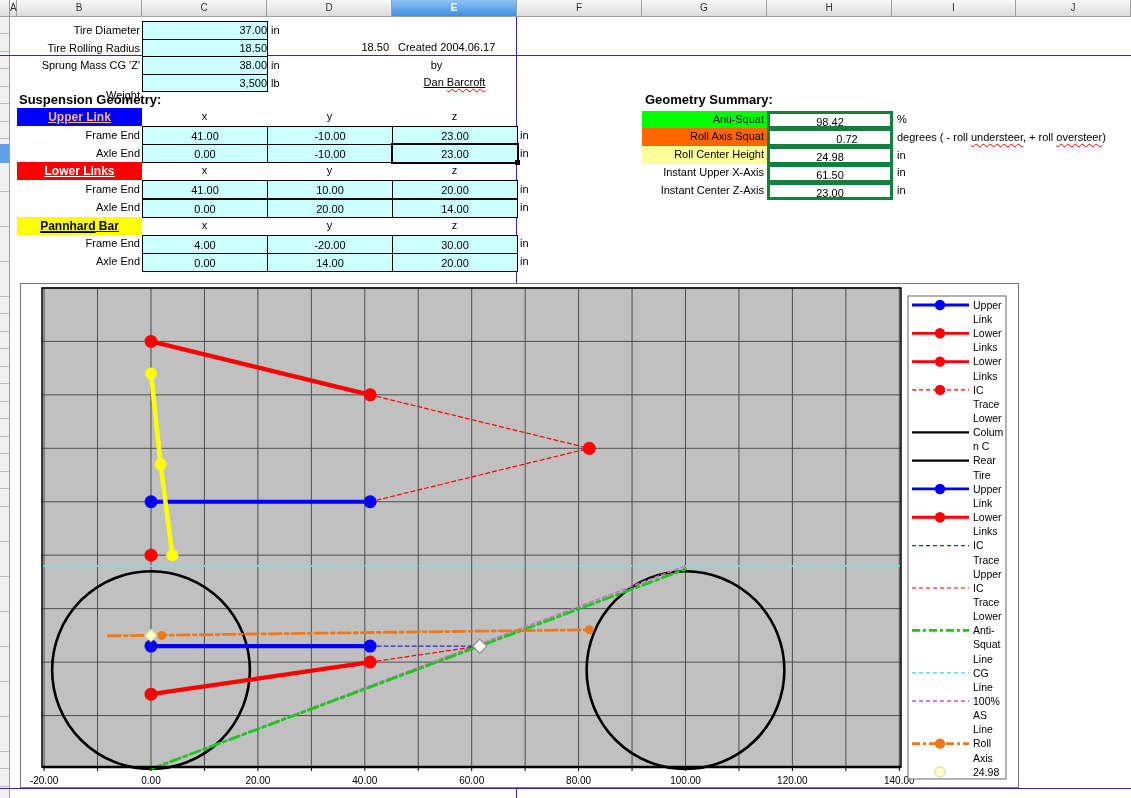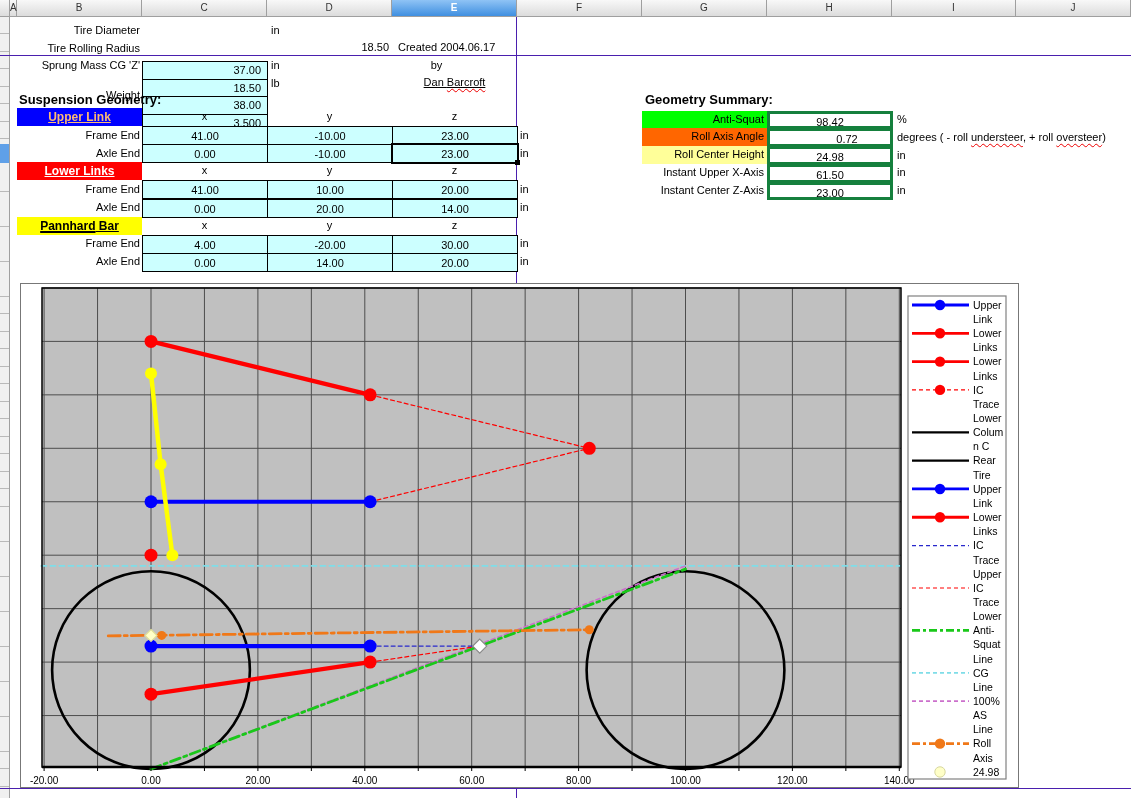--- a/index.html
+++ b/index.html
@@ -14,21 +14,21 @@
   
   .sliver{position:absolute;left:0;top:17px;width:10px;height:781px;background:#f0f0f0;
           border-right:1px solid #9f9f9f;box-sizing:border-box;
           background-image:repeating-linear-gradient(to bottom,#f0f0f0 0,#f0f0f0 16.5px,#b9b9b9 16.5px,#b9b9b9 17.5px);}
   .sliver-sel{position:absolute;left:0;width:9px;background:#5fa0e8;}
   
   .pb{position:absolute;background:#4a1fae;}
   .label-r{position:absolute;text-align:right;white-space:nowrap;}
   .cell{position:absolute;box-sizing:border-box;border:1px solid #000;background:#ccffff;
         text-align:center;overflow:visible;}
-  .cell.raln{text-align:right;padding-right:6px;margin-top:40px;}
+  .cell.raln{text-align:right;}
   .hdrcell{position:absolute;box-sizing:border-box;text-align:center;font-weight:bold;font-size:12px;}
   .hdrcell span{text-decoration:underline;}
   .xyz{position:absolute;text-align:center;font-size:11px;}
   .unit{position:absolute;white-space:nowrap;}
   .title{position:absolute;font-weight:bold;font-size:13px;white-space:nowrap;}
   .sum-label{position:absolute;box-sizing:border-box;text-align:right;padding-right:3px;white-space:nowrap;}
   .sum-value{position:absolute;box-sizing:border-box;border:3px solid #15803d;background:#fff;text-align:center;}
   .selbox{position:absolute;border:2px solid #000;box-sizing:border-box;}
   .selhandle{position:absolute;width:5px;height:5px;background:#000;}
   .wavy{text-decoration-line:underline;text-decoration-style:wavy;text-decoration-color:#e00;
@@ -128,21 +128,21 @@
     <div class="label-r" style="left:17px;top:255.3px;width:123px;">Axle End</div>
     <div class="cell" style="left:142px;top:252.8px;width:126px;height:19.1px;line-height:18.1px;">0.00</div>
     <div class="cell" style="left:267px;top:252.8px;width:126px;height:19.1px;line-height:18.1px;">14.00</div>
     <div class="cell" style="left:392px;top:252.8px;width:126px;height:19.1px;line-height:18.1px;">20.00</div>
     <div class="unit" style="left:520px;top:255.3px;">in</div>
   </div>
 <div id="summary-block">
     <div class="sum-label" style="left:642px;top:110.5px;width:125px;height:17.75px;line-height:17.75px;background:#00ff00;">Anti-Squat</div>
     <div class="sum-value" style="left:767px;top:110.5px;width:126px;height:18.75px;line-height:17.75px;">98.42</div>
     <div class="unit spellable" style="left:897px;top:113px;">%</div>
-    <div class="sum-label" style="left:642px;top:128.25px;width:125px;height:17.75px;line-height:17.75px;background:#ff6600;">Roll Axis Angle</div>
+    <div class="sum-label" style="left:642px;top:128.25px;width:125px;height:17.75px;line-height:17.75px;background:#ff6600;">Roll Axis Squat</div>
     <div class="sum-value" style="left:767px;top:128.25px;width:126px;height:18.75px;line-height:17.75px;padding-left:34px;">0.72</div>
     <div class="unit spellable" style="left:897px;top:130.75px;">degrees ( - roll <span class="wavy">understeer</span>, + roll <span class="wavy">oversteer</span>)</div>
     <div class="sum-label" style="left:642px;top:146px;width:125px;height:17.75px;line-height:17.75px;background:#ffff99;">Roll Center Height</div>
     <div class="sum-value" style="left:767px;top:146px;width:126px;height:18.75px;line-height:17.75px;">24.98</div>
     <div class="unit spellable" style="left:897px;top:148.5px;">in</div>
     <div class="sum-label" style="left:642px;top:163.75px;width:125px;height:17.75px;line-height:17.75px;background:transparent;">Instant Upper X-Axis</div>
     <div class="sum-value" style="left:767px;top:163.75px;width:126px;height:18.75px;line-height:17.75px;">61.50</div>
     <div class="unit spellable" style="left:897px;top:166.25px;">in</div>
     <div class="sum-label" style="left:642px;top:181.5px;width:125px;height:17.75px;line-height:17.75px;background:transparent;">Instant Center Z-Axis</div>
     <div class="sum-value" style="left:767px;top:181.5px;width:126px;height:18.75px;line-height:17.75px;">23.00</div>

